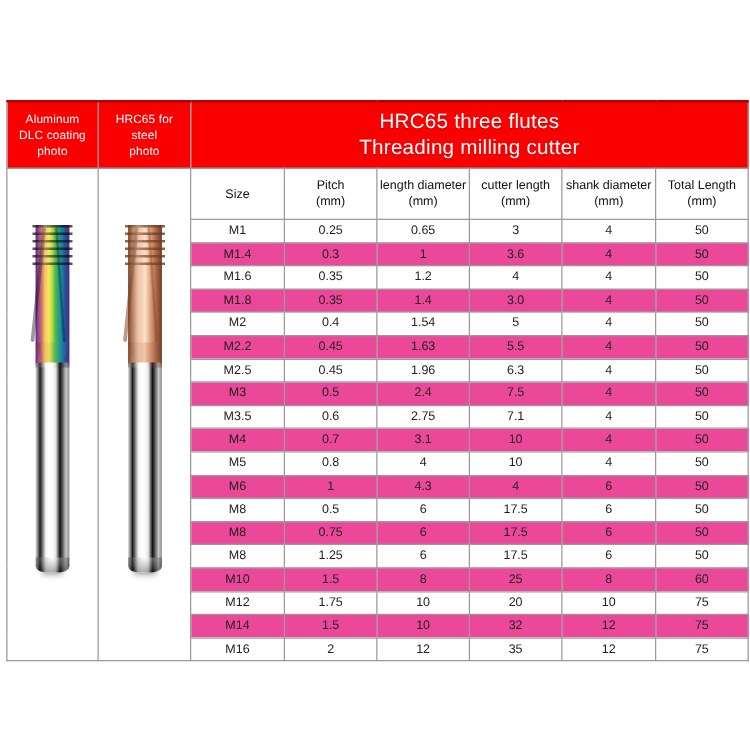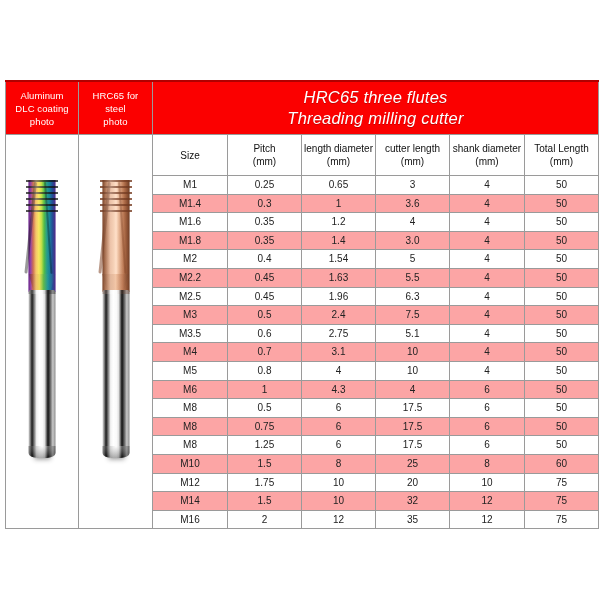--- a/index.html
+++ b/index.html
@@ -58,21 +58,20 @@
     letter-spacing: .1px;
   }
   .photo-head .ln { display: block; }
 
   .title-cell {
     height: 52px;
     font-size: 16.5px;
     line-height: 21px;
     letter-spacing: .2px;
     text-shadow: 0 1px 0 rgba(0,0,0,.22);
-    font-style: italic;
   }
   .title-cell .ln { display: block; white-space: nowrap; }
 
   
   .col-head {
     height: 40px;
     font-size: 10px;
     font-weight: bold;
     line-height: 13px;
     background: #ffffff;
@@ -82,21 +81,21 @@
 
   
   .data-cell {
     height: 17.6px;
     font-size: 10px;
     line-height: 17.6px;
     color: #222;
     background: #ffffff;
     border-color: #a6a6a6;
   }
-  tr.alt .data-cell { background: #fca5a5; }
+  tr.alt .data-cell { background: #ec4899; }
 
   
   .photo-cell {
     background: #ffffff;
     vertical-align: top;
     border-color: #9a9a9a;
   }
   .photo-wrap {
     position: relative;
     width: 100%;
@@ -416,21 +415,21 @@
           <td class="data-cell">0.5</td>
           <td class="data-cell">2.4</td>
           <td class="data-cell">7.5</td>
           <td class="data-cell">4</td>
           <td class="data-cell">50</td>
         </tr>
         <tr>
           <td class="data-cell">M3.5</td>
           <td class="data-cell">0.6</td>
           <td class="data-cell">2.75</td>
-          <td class="data-cell">5.1</td>
+          <td class="data-cell">7.1</td>
           <td class="data-cell">4</td>
           <td class="data-cell">50</td>
         </tr>
         <tr class="alt">
           <td class="data-cell">M4</td>
           <td class="data-cell">0.7</td>
           <td class="data-cell">3.1</td>
           <td class="data-cell">10</td>
           <td class="data-cell">4</td>
           <td class="data-cell">50</td>

